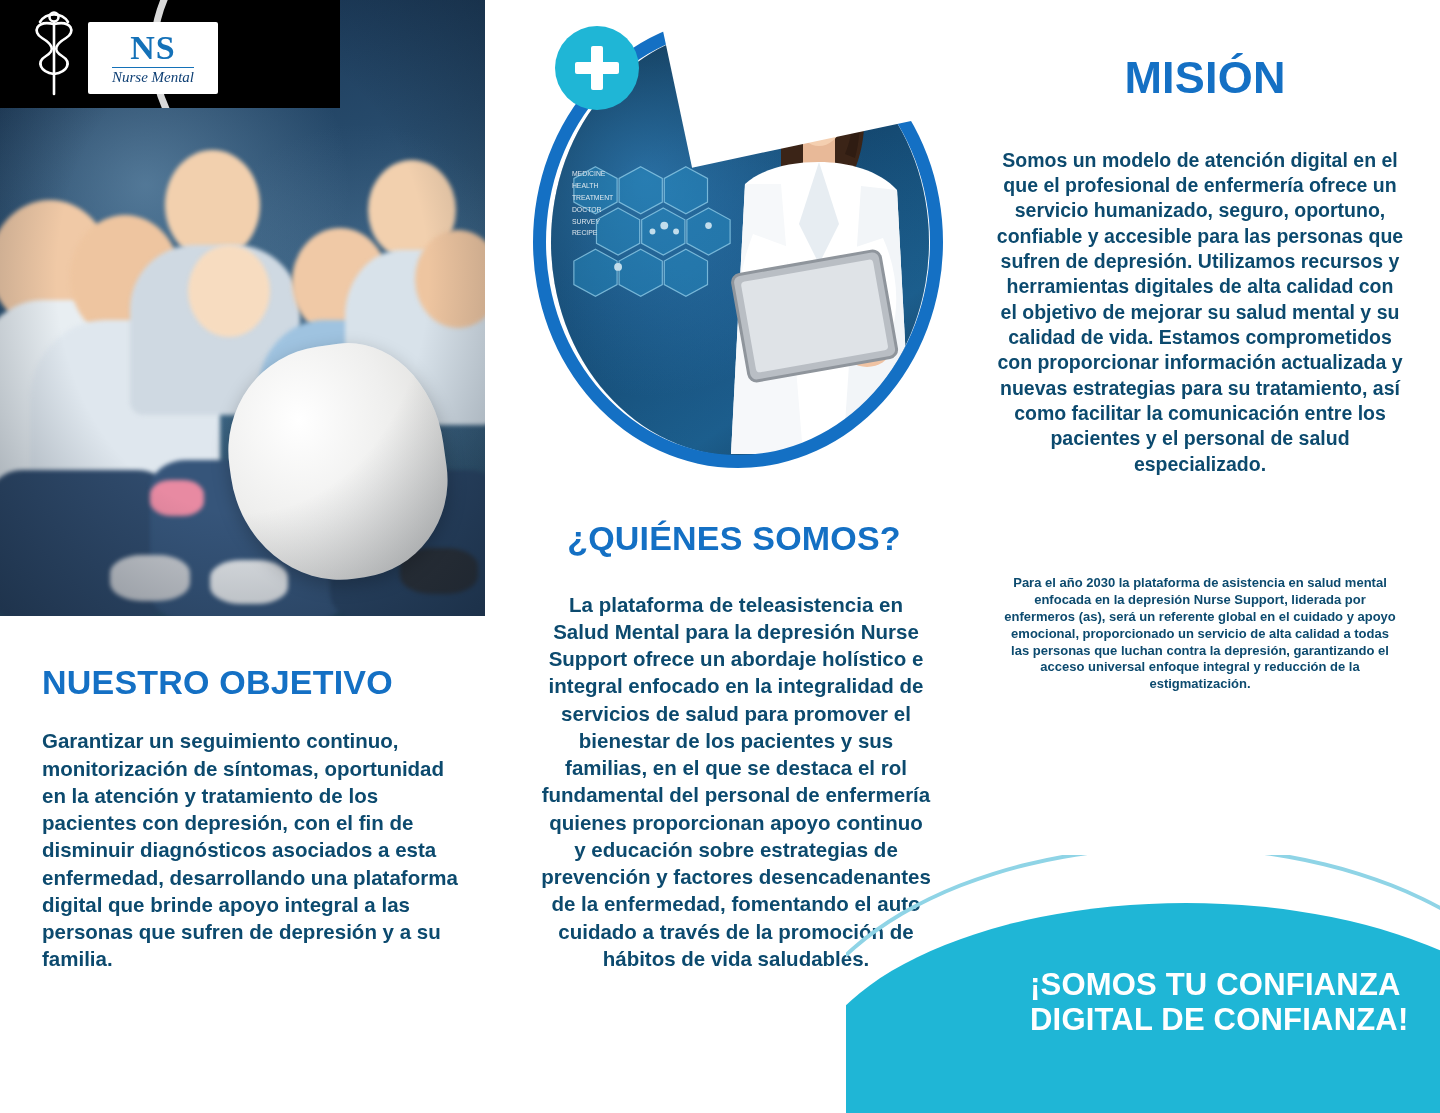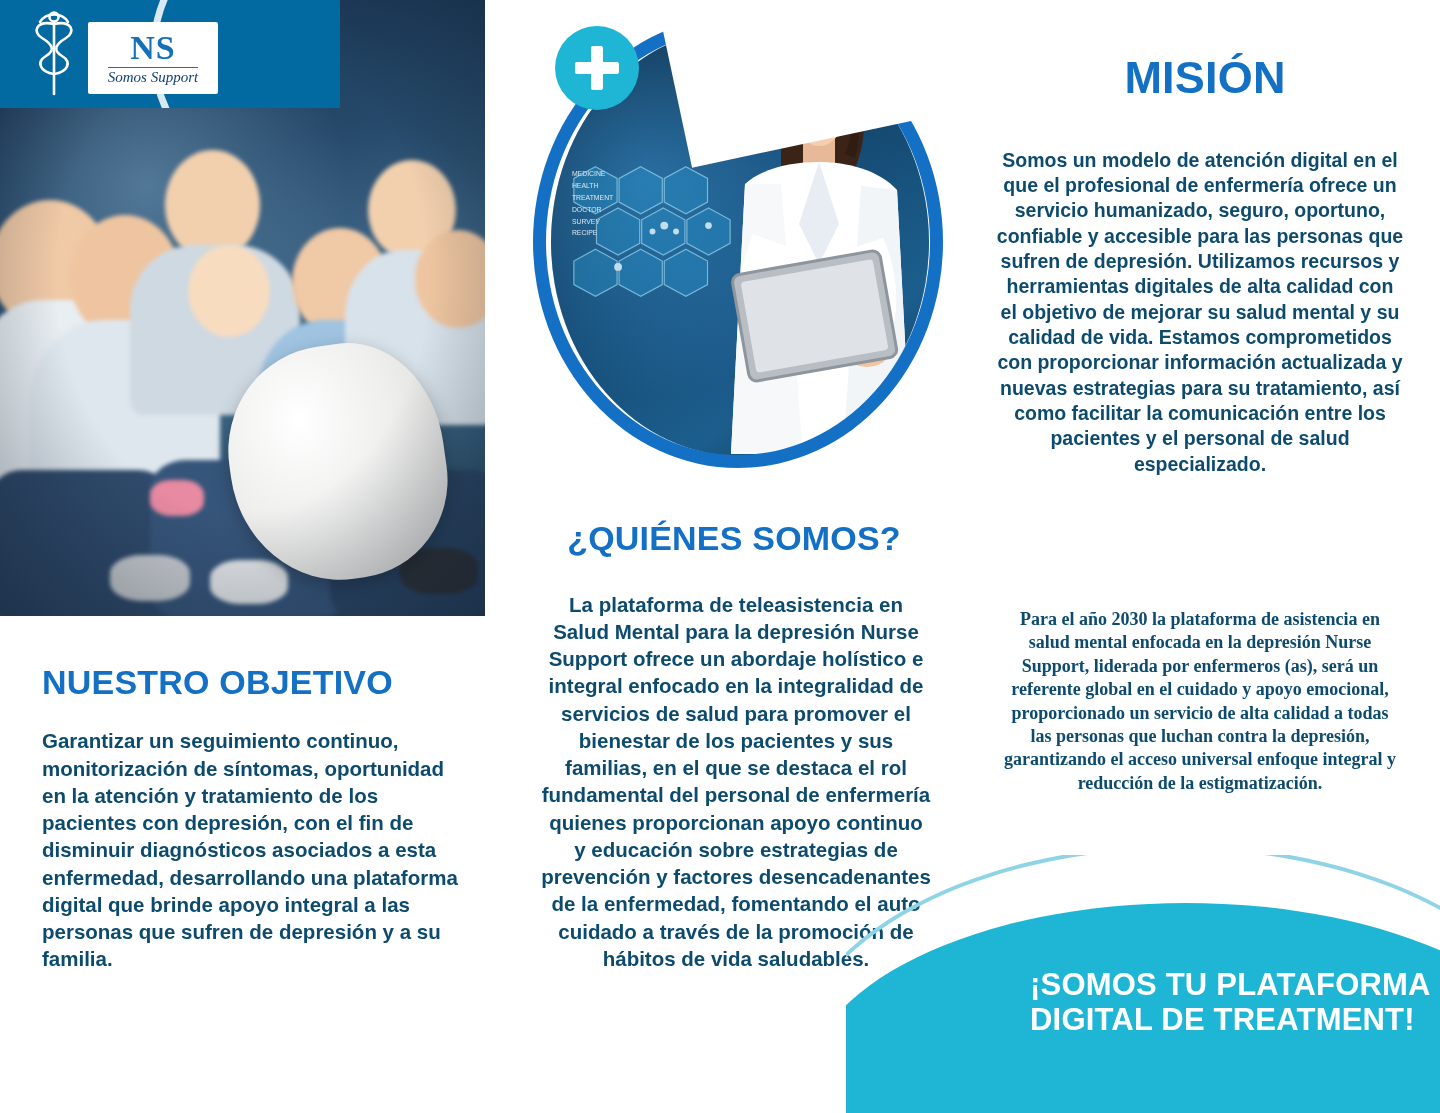--- a/index.html
+++ b/index.html
@@ -58,21 +58,21 @@
     border-radius: 48% 42% 45% 50% / 45% 48% 42% 50%;
     transform: rotate(-8deg);
     box-shadow: 0 6px 18px rgba(0,0,0,0.25);
   }
 
   
   .header-band {
     position: absolute;
     left: 0; top: 0;
     width: 340px; height: 108px;
-    background: #0369a1;
+    background: #000000;
     overflow: hidden;
   }
   .header-band .swoosh {
     position: absolute;
     left: 150px; top: -120px;
     width: 420px; height: 330px;
     border: 7px solid rgba(255,255,255,0.85);
     border-radius: 50%;
     background: transparent;
   }
@@ -241,26 +241,25 @@
     position: absolute;
     left: 36px; top: 128px;
     width: 408px;
     text-align: center;
     font-size: 19.5px;
     line-height: 1.3;
   }
   .vision-title { position: absolute; left: 0; top: 508px; width: 480px; }
   .vision-body {
     position: absolute;
-    left: 42px; top: 590px;
+    left: 42px; top: 562px;
     width: 396px;
     text-align: center;
-    font-size: 18px;
+    font-size: 13px;
     line-height: 1.3;
-    font-family: Liberation Serif, serif;
   }
 
   
   .bottom-art {
     position: absolute;
     left: 846px; top: 855px;
     width: 594px; height: 258px;
     overflow: hidden;
   }
   .bottom-art .arc-line {
@@ -336,21 +335,21 @@
       <g stroke="#ffffff" stroke-width="2.6" fill="none" stroke-linecap="round">
         <line x1="28" y1="14" x2="28" y2="86"></line>
         <path d="M28 16 C10 12 6 24 16 30 C26 36 30 42 20 48 C10 54 14 64 28 66"></path>
         <path d="M28 16 C46 12 50 24 40 30 C30 36 26 42 36 48 C46 54 42 64 28 66"></path>
         <path d="M14 14 C20 4 36 4 42 14"></path>
         <circle cx="28" cy="9" r="4.5"></circle>
       </g>
     </svg>
     <div class="logo-box">
       <div class="logo-ns">NS</div>
-      <div class="logo-sub">Somos Support</div>
+      <div class="logo-sub">Nurse Mental</div>
     </div>
   </div>
 
   <div class="left-text">
     <h2 class="h-blue obj-title">NUESTRO OBJETIVO</h2>
     <p class="body-blue" style="margin:0">Garantizar un seguimiento continuo, monitorización de síntomas, oportunidad en la atención y tratamiento de los pacientes con depresión, con el fin de disminuir diagnósticos asociados a esta enfermedad, desarrollando una plataforma digital que brinde apoyo integral a las personas que sufren de depresión y a su familia.</p>
   </div>
 </div>
 
 <div class="mid-col">
@@ -435,13 +434,13 @@
   <h2 class="h-blue r-title mision-title">MISIÓN</h2>
   <p class="body-blue mision-body">Somos un modelo de atención digital en el que el profesional de enfermería ofrece un servicio humanizado, seguro, oportuno, confiable y accesible para las personas que sufren de depresión. Utilizamos recursos y herramientas digitales de alta calidad con el objetivo de mejorar su salud mental y su calidad de vida. Estamos comprometidos con proporcionar información actualizada y nuevas estrategias para su tratamiento, así como facilitar la comunicación entre los pacientes y el personal de salud especializado.</p>
 
   <p class="body-blue vision-body">Para el año 2030 la plataforma de asistencia en salud mental enfocada en la depresión Nurse Support, liderada por enfermeros (as), será un referente global  en el cuidado y apoyo emocional, proporcionado un servicio de alta calidad a todas las personas que luchan contra la depresión, garantizando el acceso universal enfoque integral y reducción de la estigmatización.</p>
 </div>
 
 <div class="bottom-art">
   <div class="arc-line"></div>
   <div class="teal-shape"></div>
 </div>
-<div class="slogan">¡SOMOS TU PLATAFORMA DIGITAL DE TREATMENT!</div>
+<div class="slogan">¡SOMOS TU CONFIANZA DIGITAL DE CONFIANZA!</div>
 
 </body></html>

